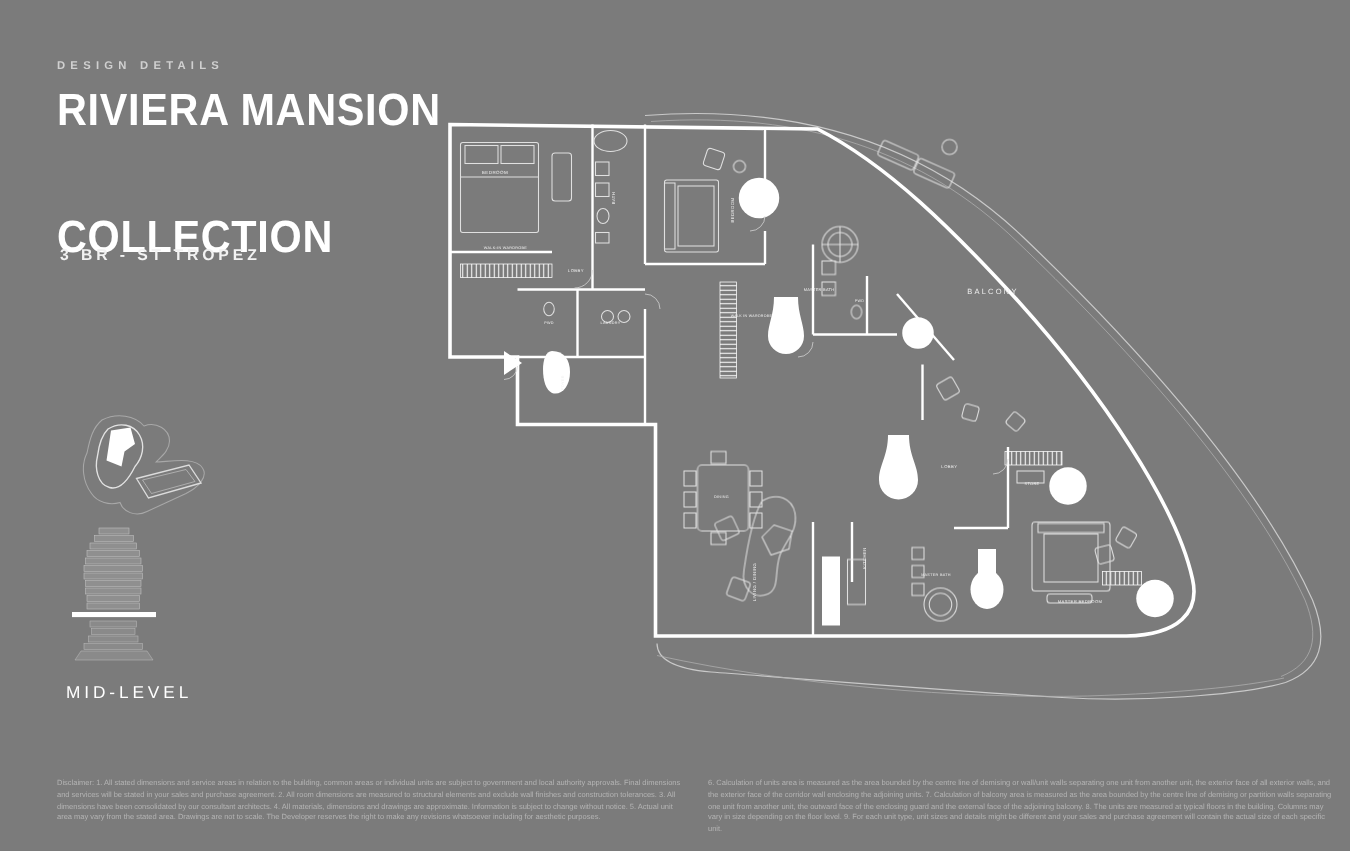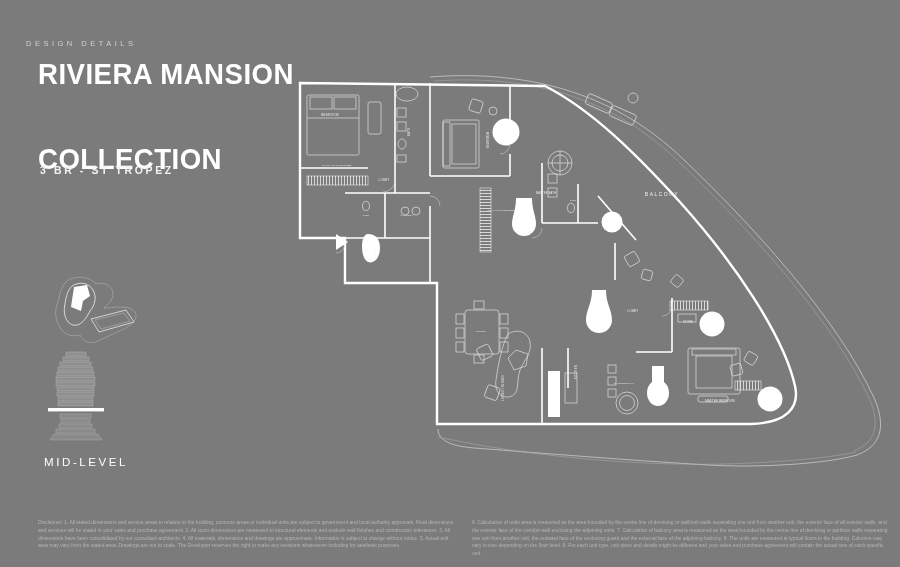--- a/index.html
+++ b/index.html
@@ -3,21 +3,21 @@
 <meta charset="utf-8">
 <style>
   html,body{margin:0;padding:0;}
   body{
     width:900px;height:567px;position:relative;overflow:hidden;
     background:#7b7b7b;
     font-family:"Liberation Sans",sans-serif;
   }
   .abs{position:absolute;}
   .eyebrow{
-    left:26px;top:39px;font-size:7.5px;font-weight:normal;
+    left:38px;top:39px;font-size:7.5px;font-weight:bold;
     letter-spacing:3.5px;color:#d0d0d0;
   }
   .title{
     left:38px;top:53px;font-size:30px;font-weight:bold;color:#ffffff;
     line-height:1.42;letter-spacing:.5px;white-space:pre-line;
     transform:scaleX(.92);transform-origin:left top;
   }
   .subtitle{
     left:40px;top:147px;font-size:10.5px;font-weight:bold;
     letter-spacing:2.6px;color:#f2f2f2;margin-top:17px;

